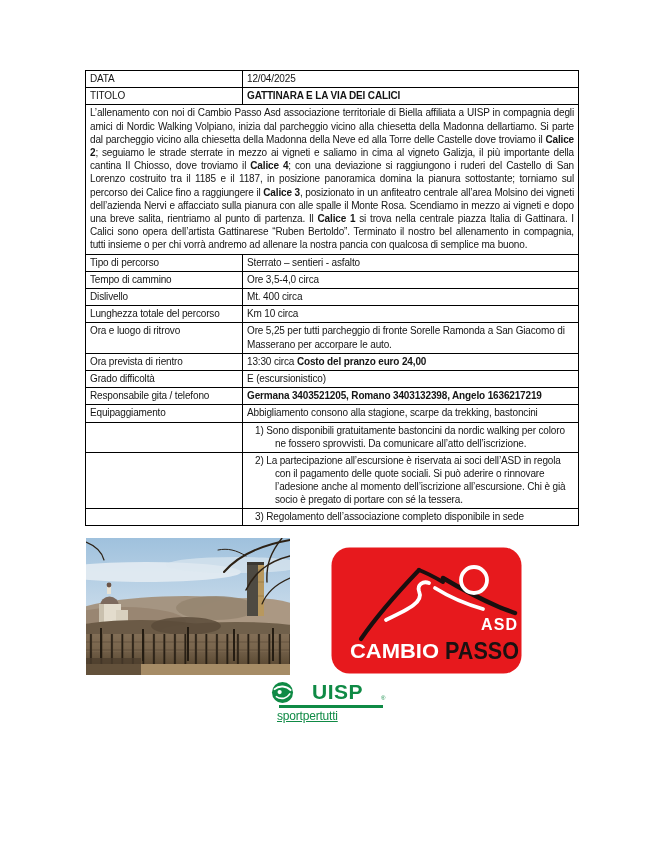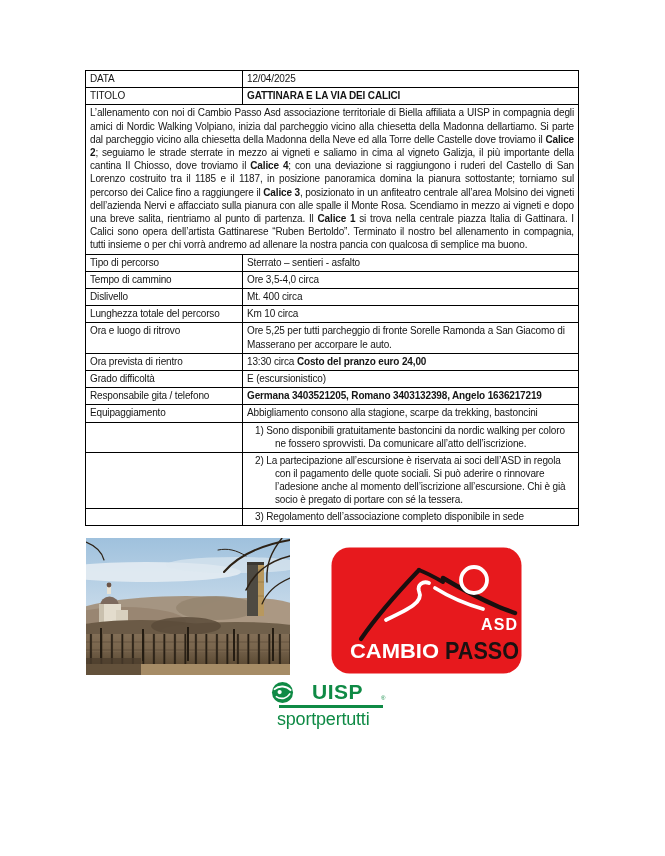--- a/index.html
+++ b/index.html
@@ -17,21 +17,21 @@
   .note-num{}
   
   .footer{position:relative;width:494px;height:205px;margin-top:12px;}
   .photo{position:absolute;left:1px;top:0;}
   .cambio{position:absolute;left:246px;top:9px;}
   .uisp{position:absolute;left:186px;top:142px;width:120px;}
   .uisp-top{display:flex;align-items:center;gap:18px;}
   .uisp-name{font-size:21px;font-weight:bold;letter-spacing:0.5px;}
   .uisp-reg{font-size:6px;align-self:flex-end;margin-bottom:3px;}
   .uisp-rule{height:2.5px;margin-top:1px;width:104px;margin-left:8px;}
-  .uisp-tag{font-size:18px;margin-left:6px;margin-top:1px;letter-spacing:-0.2px;}
+  .uisp-tag{font-size:12px;margin-left:6px;margin-top:1px;letter-spacing:-0.2px;text-decoration:underline;}
 </style>
 </head>
 <body>
 
 <div class="page">
   <div class="content">
 
     <table class="doc">
       <colgroup>
           <col style="width:157px">

